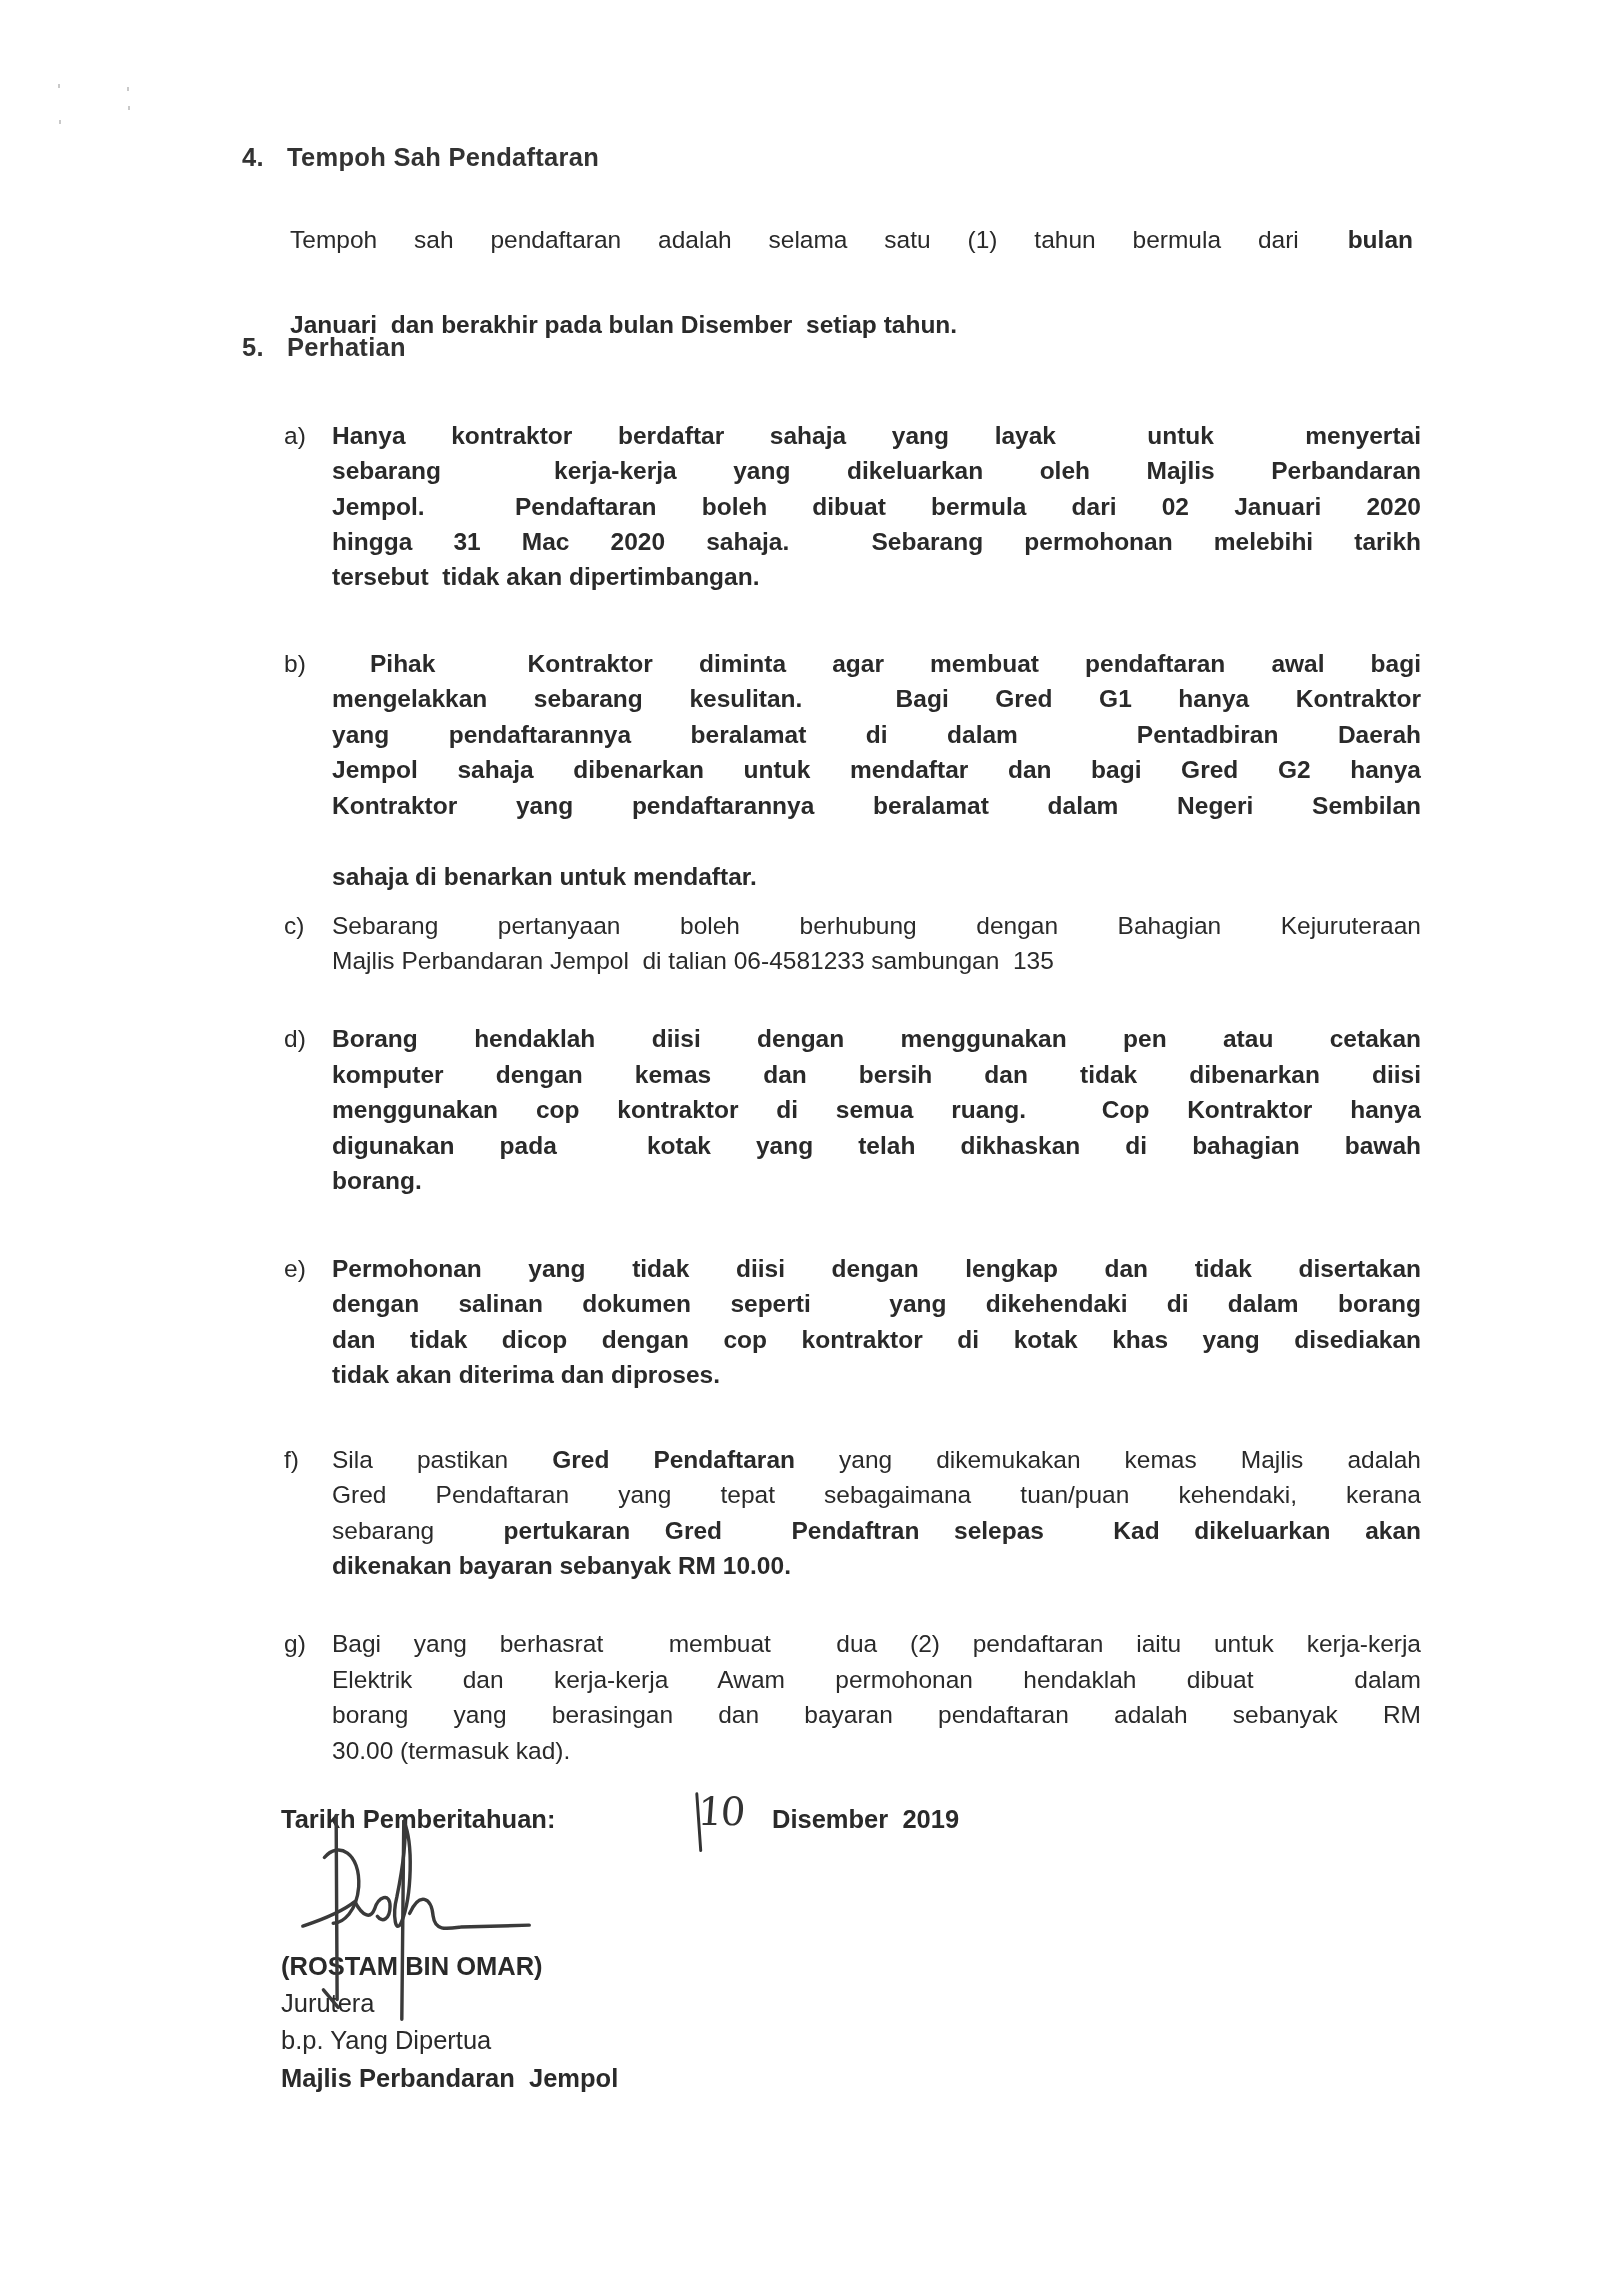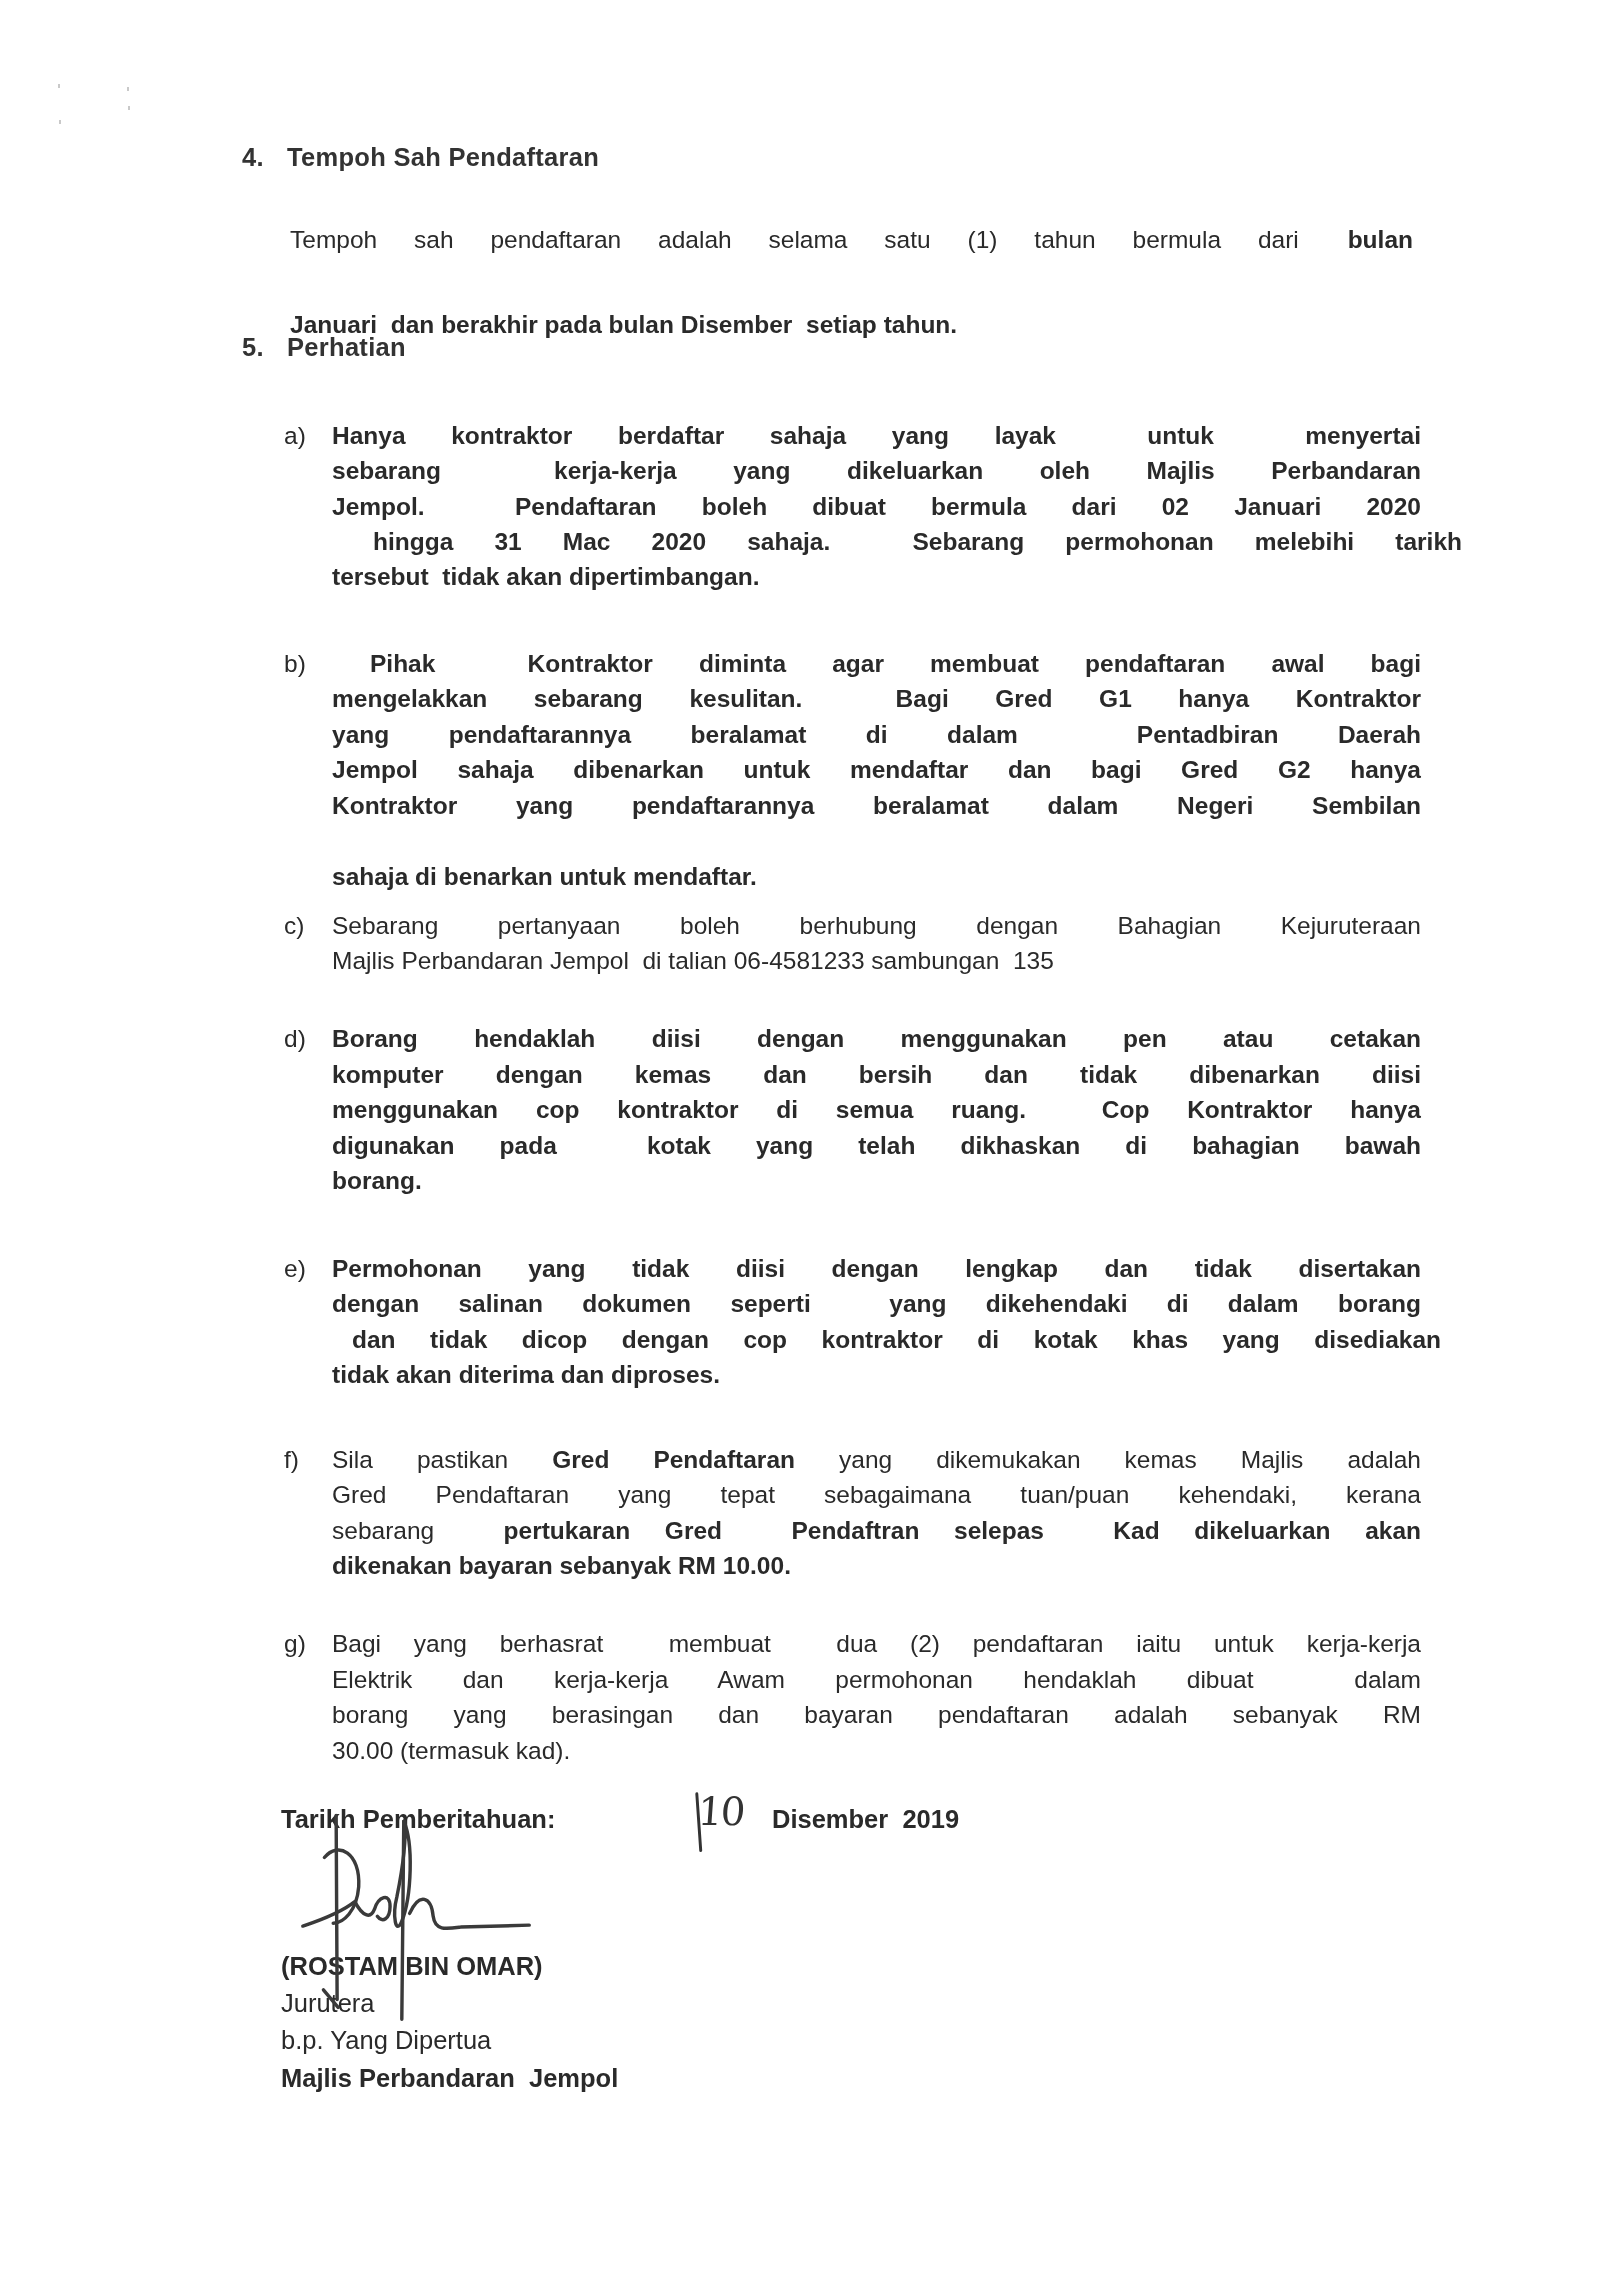--- a/index.html
+++ b/index.html
@@ -38,21 +38,21 @@
   <div class="abs heading" style="left:242px; top:333px;">
     <span class="num">5.</span><span>Perhatian</span>
   </div>
 
   <div id="items">
       <div>
         <div class="label" style="left: 284px; top: 418px;">a)</div>
         <div class="line just" style="left: 332px; top: 418px; width: 1089px;"><span class="b" style="white-space: pre-wrap;">Hanya kontraktor berdaftar sahaja yang layak  untuk  menyertai</span></div>
         <div class="line just" style="left: 332px; top: 453px; width: 1089px;"><span class="b" style="white-space: pre-wrap; margin-top: 24px;">sebarang  kerja-kerja yang dikeluarkan oleh Majlis Perbandaran</span></div>
         <div class="line just" style="left: 332px; top: 489px; width: 1089px;"><span class="b" style="white-space: pre-wrap;">Jempol.  Pendaftaran boleh dibuat bermula dari 02 Januari 2020</span></div>
-        <div class="line just" style="left: 332px; top: 524px; width: 1089px; margin-left: 41px;"><span class="b" style="white-space: pre-wrap;">hingga 31 Mac 2020 sahaja.  Sebarang permohonan melebihi tarikh</span></div>
+        <div class="line just" style="left: 332px; top: 524px; width: 1089px;"><span class="b" style="white-space: pre-wrap;">hingga 31 Mac 2020 sahaja.  Sebarang permohonan melebihi tarikh</span></div>
         <div class="line" style="left: 332px; top: 559px;"><span class="b" style="white-space: pre-wrap;">tersebut  tidak akan dipertimbangan.</span></div>
       </div>
       <div>
         <div class="label" style="left: 284px; top: 646px;">b)</div>
         <div class="line just" style="left: 332px; top: 646px; width: 1089px;"><span class="b" style="white-space: pre-wrap; margin-left: 38px;">Pihak  Kontraktor diminta agar membuat pendaftaran awal bagi</span></div>
         <div class="line just" style="left: 332px; top: 681px; width: 1089px;"><span class="b" style="white-space: pre-wrap;">mengelakkan sebarang kesulitan.  Bagi Gred G1 hanya Kontraktor</span></div>
         <div class="line just" style="left: 332px; top: 717px; width: 1089px;"><span class="b" style="white-space: pre-wrap;">yang pendaftarannya beralamat di dalam  Pentadbiran Daerah</span></div>
         <div class="line just" style="left: 332px; top: 752px; width: 1089px;"><span class="b" style="white-space: pre-wrap;">Jempol sahaja dibenarkan untuk mendaftar dan bagi Gred G2 hanya</span></div>
         <div class="line just" style="left: 332px; top: 788px; width: 1089px;"><span class="b" style="white-space: pre-wrap;">Kontraktor yang pendaftarannya beralamat dalam Negeri Sembilan</span></div>
         <div class="line" style="left: 332px; top: 823px; margin-top: 36px;"><span class="b" style="white-space: pre-wrap;">sahaja di benarkan untuk mendaftar.</span></div>
@@ -67,21 +67,21 @@
         <div class="line just" style="left: 332px; top: 1021px; width: 1089px;"><span class="b" style="white-space: pre-wrap;">Borang hendaklah diisi dengan menggunakan pen atau cetakan</span></div>
         <div class="line just" style="left: 332px; top: 1057px; width: 1089px;"><span class="b" style="white-space: pre-wrap;">komputer dengan kemas dan bersih dan tidak dibenarkan diisi</span></div>
         <div class="line just" style="left: 332px; top: 1092px; width: 1089px;"><span class="b" style="white-space: pre-wrap;">menggunakan cop kontraktor di semua ruang.  Cop Kontraktor hanya</span></div>
         <div class="line just" style="left: 332px; top: 1128px; width: 1089px;"><span class="b" style="white-space: pre-wrap;">digunakan pada  kotak yang telah dikhaskan di bahagian bawah</span></div>
         <div class="line" style="left: 332px; top: 1163px;"><span class="b" style="white-space: pre-wrap;">borang.</span></div>
       </div>
       <div>
         <div class="label" style="left: 284px; top: 1251px;">e)</div>
         <div class="line just" style="left: 332px; top: 1251px; width: 1089px;"><span class="b" style="white-space: pre-wrap;">Permohonan yang tidak diisi dengan lengkap dan tidak disertakan</span></div>
         <div class="line just" style="left: 332px; top: 1286px; width: 1089px;"><span class="b" style="white-space: pre-wrap;">dengan salinan dokumen seperti  yang dikehendaki di dalam borang</span></div>
-        <div class="line just" style="left: 332px; top: 1322px; width: 1089px; margin-left: 20px;"><span class="b" style="white-space: pre-wrap;">dan tidak dicop dengan cop kontraktor di kotak khas yang disediakan</span></div>
+        <div class="line just" style="left: 332px; top: 1322px; width: 1089px;"><span class="b" style="white-space: pre-wrap;">dan tidak dicop dengan cop kontraktor di kotak khas yang disediakan</span></div>
         <div class="line" style="left: 332px; top: 1357px;"><span class="b" style="white-space: pre-wrap;">tidak akan diterima dan diproses.</span></div>
       </div>
       <div>
         <div class="label" style="left: 284px; top: 1442px;">f)</div>
         <div class="line just" style="left: 332px; top: 1442px; width: 1089px;"><span style="white-space: pre-wrap;">Sila pastikan </span><span class="b" style="white-space: pre-wrap;">Gred Pendaftaran</span><span style="white-space: pre-wrap;"> yang dikemukakan kemas Majlis adalah</span></div>
         <div class="line just" style="left: 332px; top: 1477px; width: 1089px;"><span style="white-space: pre-wrap;">Gred Pendaftaran yang tepat sebagaimana tuan/puan kehendaki, kerana</span></div>
         <div class="line just" style="left: 332px; top: 1513px; width: 1089px;"><span style="white-space: pre-wrap;">sebarang  </span><span class="b" style="white-space: pre-wrap;">pertukaran Gred  Pendaftran selepas  Kad dikeluarkan akan</span></div>
         <div class="line" style="left: 332px; top: 1548px;"><span class="b" style="white-space: pre-wrap;">dikenakan bayaran sebanyak RM 10.00.</span></div>
       </div>
       <div>

